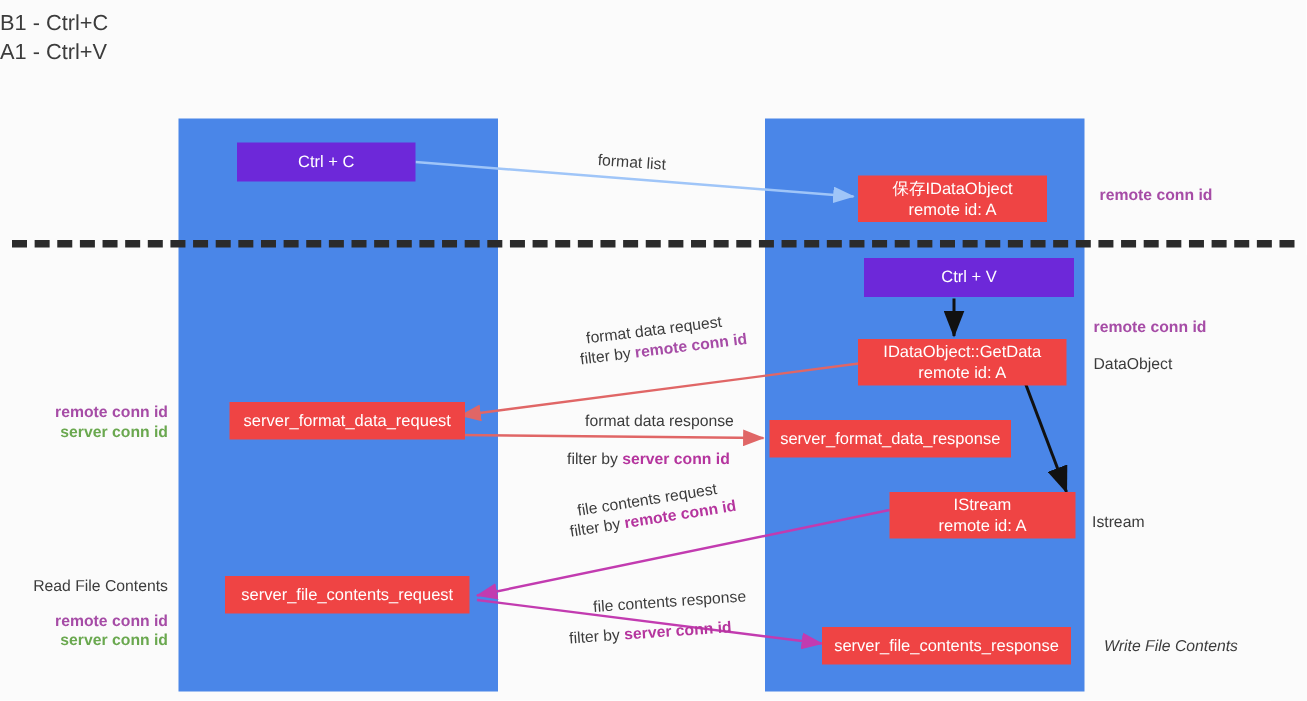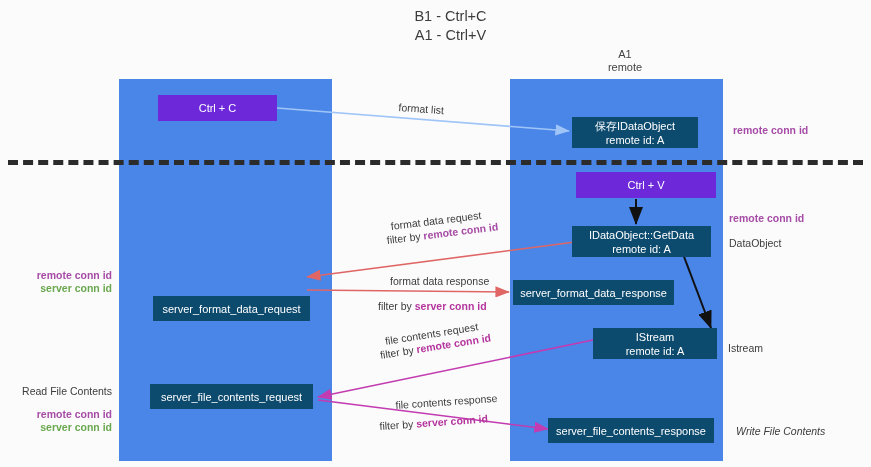--- a/index.html
+++ b/index.html
@@ -31,43 +31,42 @@
     line-height: 13px;
     white-space: pre-line;
   }
 
   
   .diagram-title {
     position: absolute;
     left: 0;
     right: 0;
     top: 7px;
-    text-align: center;
+    text-align: left;
     color: #3c3c3c;
     font-size: 14.5px;
     line-height: 19px;
     white-space: pre-line;
-    padding-left: 30px;
   }
 
   
   .node {
     position: absolute;
     box-sizing: border-box;
     display: flex;
     flex-direction: column;
     align-items: center;
     justify-content: center;
     color: #ffffff;
     font-size: 11px;
     line-height: 14px;
     text-align: center;
     padding: 2px 4px;
   }
-  .node.orange { background: #0c4a6e; }
+  .node.orange { background: #ef4444; }
   .node.green  { background: #6d28d9; }
   .node .l2 { font-size: 11px; }
 
   
   .dashed-divider {
     position: absolute;
     left: 8px;
     right: 8px;
     top: 160px;
     height: 0;
@@ -106,22 +105,20 @@
   }
 </style>
 </head>
 <body>
 
 <div id="canvas">
 
   <div class="diagram-title">B1 - Ctrl+C
 A1 - Ctrl+V</div>
 
-  <div class="lane-title" style="left:565px; top:48px; width:120px;">A1
-remote</div>
 
   <div class="lane" style="left:119px; top:79px; width:213px; height:382px;"></div>
   <div class="lane" style="left:510px; top:79px; width:213px; height:382px;"></div>
 
   <svg class="arrows" viewBox="0 0 871 467">
     <defs>
       <marker id="ah-blue" markerWidth="9" markerHeight="7" refX="8.5" refY="3.5" orient="auto">
         <polygon points="0 0, 9 3.5, 0 7" fill="#9fc5f8"></polygon>
       </marker>
       <marker id="ah-black" markerWidth="9" markerHeight="7" refX="8.5" refY="3.5" orient="auto">
@@ -163,21 +160,21 @@
 
   <div class="node green" style="left:576px; top:172px; width:140px; height:26px;">
     <div>Ctrl + V</div>
   </div>
 
   <div class="node orange" style="left:572px; top:226px; width:139px; height:31px;">
     <div>IDataObject::GetData</div>
     <div class="l2">remote id: A</div>
   </div>
 
-  <div class="node orange" style="left:153px; top:268px; width:157px; height:25px;margin-top:28px;">
+  <div class="node orange" style="left:153px; top:268px; width:157px; height:25px;">
     <div>server_format_data_request</div>
   </div>
 
   <div class="node orange" style="left:513px; top:280px; width:161px; height:25px;">
     <div>server_format_data_response</div>
   </div>
 
   <div class="node orange" style="left:593px; top:328px; width:124px; height:31px;">
     <div>IStream</div>
     <div class="l2">remote id: A</div>

